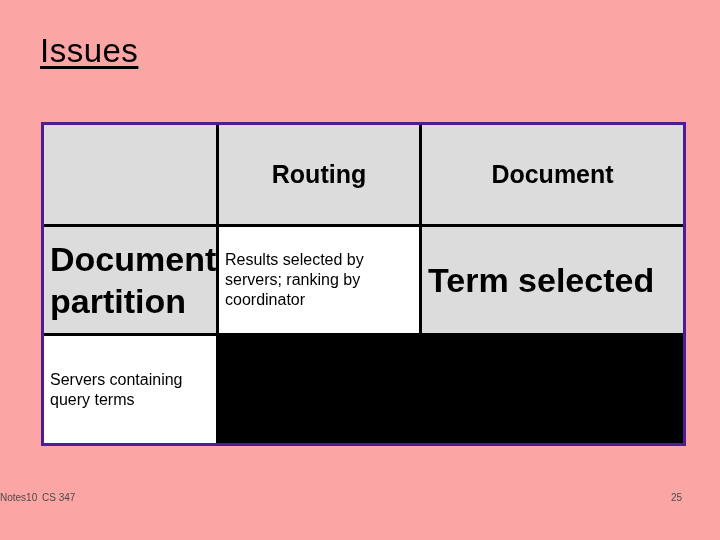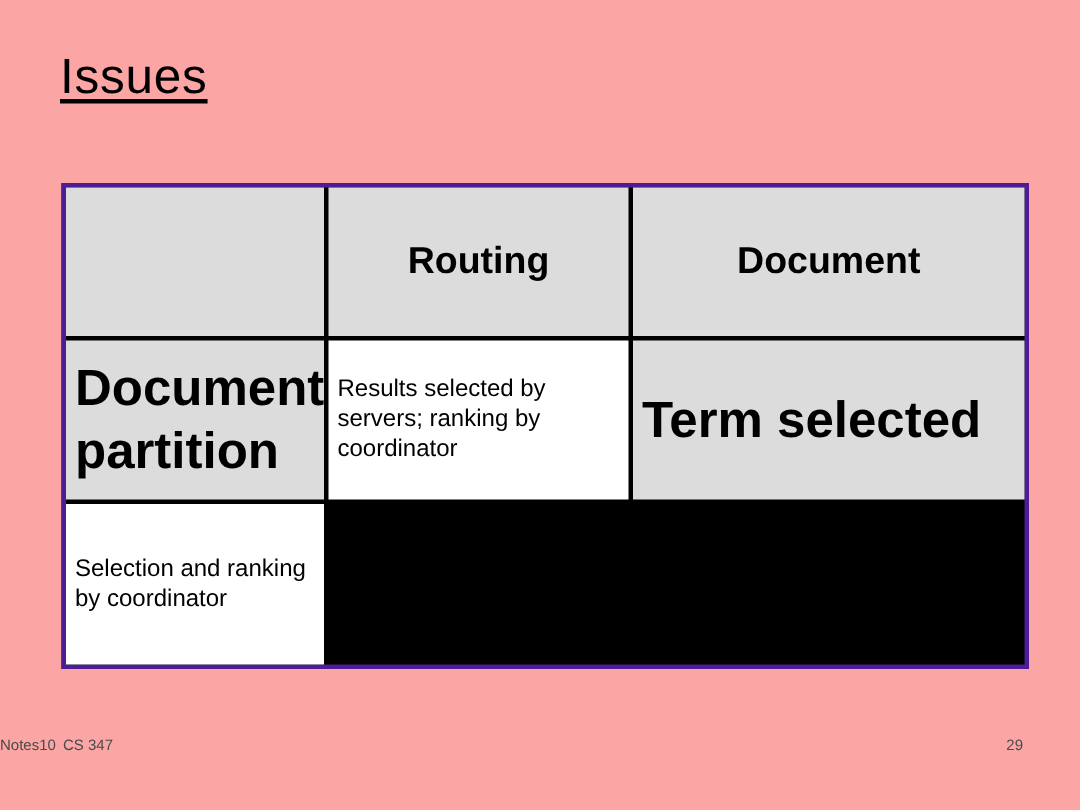--- a/index.html
+++ b/index.html
@@ -91,21 +91,21 @@
   <div class="issues-table">
 
     <div class="cell gray colhead"></div>
     <div class="cell gray colhead">Routing</div>
     <div class="cell gray colhead">Document</div>
 
     <div class="cell gray rowhead">Document partition</div>
     <div class="cell white body">Results selected by servers; ranking by coordinator</div>
 
     <div class="cell gray rowhead">Term selected</div>
-    <div class="cell white body">Selection and ranking by coordinator</div>
+    <div class="cell white body">Servers containing query terms</div>
 
   </div>
 
   <div class="footer-item footer-left">CS 347</div>
   <div class="footer-item footer-center">Notes10</div>
-  <div class="footer-item footer-right">29</div>
+  <div class="footer-item footer-right">25</div>
 
 </div>
 
 </body></html>

